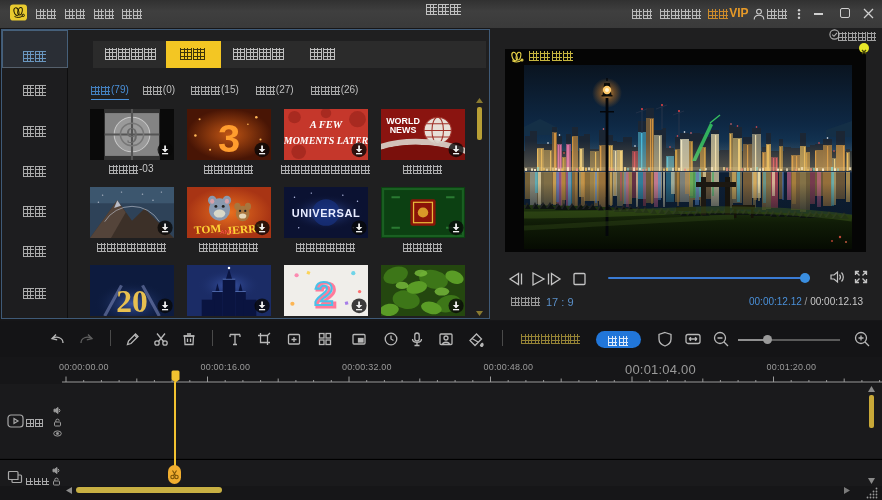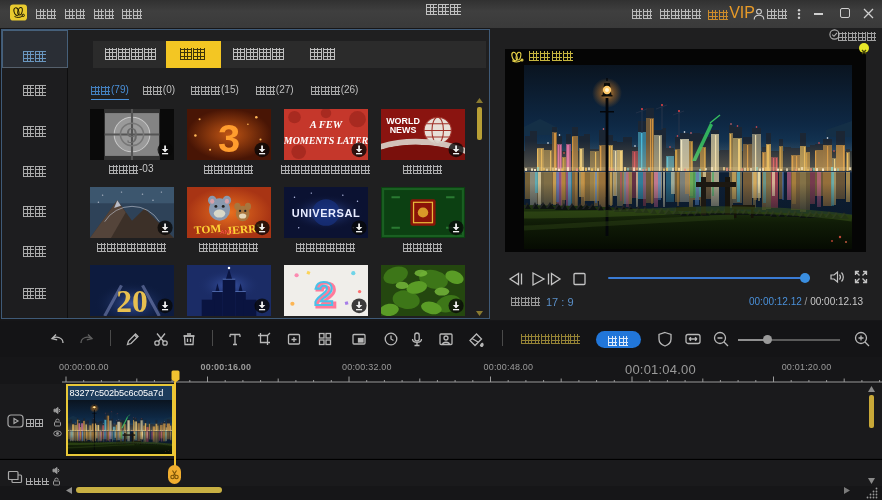--- a/index.html
+++ b/index.html
@@ -500,21 +500,21 @@
           <circle cx="14.8" cy="12.2" r="1.3"></circle>
         </g>
       </svg>
       <div class="abs" style="left:36px;top:4px;width:24px;height:12px;"><span class="row" style="color:#cfcfcf;"><i class="cj" style="width:9.5px;height:9.5px;margin-right:1.1px"></i><i class="cj" style="width:9.5px;height:9.5px;margin-right:1.1px"></i></span></div>
       <div class="abs" style="left:65px;top:4px;width:24px;height:12px;"><span class="row" style="color:#cfcfcf;"><i class="cj" style="width:9.5px;height:9.5px;margin-right:1.1px"></i><i class="cj" style="width:9.5px;height:9.5px;margin-right:1.1px"></i></span></div>
       <div class="abs" style="left:94px;top:4px;width:24px;height:12px;"><span class="row" style="color:#cfcfcf;"><i class="cj" style="width:9.5px;height:9.5px;margin-right:1.1px"></i><i class="cj" style="width:9.5px;height:9.5px;margin-right:1.1px"></i></span></div>
       <div class="abs" style="left:122px;top:4px;width:24px;height:12px;"><span class="row" style="color:#cfcfcf;"><i class="cj" style="width:9.5px;height:9.5px;margin-right:1.1px"></i><i class="cj" style="width:9.5px;height:9.5px;margin-right:1.1px"></i></span></div>
       <div class="abs" style="left:426px;top:0px;width:40px;height:12px;"><span class="row" style="color:#d8d8d8;"><i class="cj" style="width:10.8px;height:10.8px;margin-right:1.2px"></i><i class="cj" style="width:10.8px;height:10.8px;margin-right:1.2px"></i><i class="cj" style="width:10.8px;height:10.8px;margin-right:1.2px"></i></span></div>
       <div class="abs" style="left:632px;top:4px;width:30px;height:12px;"><span class="row" style="color:#cfcfcf;"><i class="cj" style="width:9.5px;height:9.5px;margin-right:1.1px"></i><i class="cj" style="width:9.5px;height:9.5px;margin-right:1.1px"></i></span></div>
       <div class="abs" style="left:660px;top:4px;width:46px;height:12px;"><span class="row" style="color:#cfcfcf;"><i class="cj" style="width:9.5px;height:9.5px;margin-right:1.1px"></i><i class="cj" style="width:9.5px;height:9.5px;margin-right:1.1px"></i><i class="cj" style="width:9.5px;height:9.5px;margin-right:1.1px"></i><i class="cj" style="width:9.5px;height:9.5px;margin-right:1.1px"></i></span></div>
-      <div class="abs" style="left:708px;top:4px;width:50px;height:12px;white-space:nowrap;"><span class="row" style="color:#e79a28;"><i class="cj" style="width:9.5px;height:9.5px;margin-right:1.1px"></i><i class="cj" style="width:9.5px;height:9.5px;margin-right:1.1px"></i></span><span style="color:#e79a28;font-size:16px;font-weight:normal;vertical-align:1px">VIP</span></div>
+      <div class="abs" style="left:708px;top:4px;width:50px;height:12px;white-space:nowrap;"><span class="row" style="color:#e79a28;"><i class="cj" style="width:9.5px;height:9.5px;margin-right:1.1px"></i><i class="cj" style="width:9.5px;height:9.5px;margin-right:1.1px"></i></span><span style="color:#e79a28;font-size:12px;font-weight:bold;vertical-align:1px">VIP</span></div>
       <svg class="abs" style="left:752px;top:7px" width="14" height="14" viewBox="0 0 14 14" fill="none" stroke="#cfcfcf" stroke-width="1.1">
         <circle cx="7" cy="4.6" r="2.4"></circle>
         <path d="M2.2 12.5 C2.2 9.4 4.3 8.2 7 8.2 C9.7 8.2 11.8 9.4 11.8 12.5"></path>
       </svg>
       <div class="abs" style="left:767px;top:4px;width:24px;height:12px;"><span class="row" style="color:#cfcfcf;"><i class="cj" style="width:9.5px;height:9.5px;margin-right:1.1px"></i><i class="cj" style="width:9.5px;height:9.5px;margin-right:1.1px"></i></span></div>
       <svg class="abs" style="left:795px;top:7px" width="8" height="14" viewBox="0 0 8 14" fill="#cfcfcf">
         <circle cx="4" cy="3.2" r="1.2"></circle>
         <circle cx="4" cy="7" r="1.2"></circle>
         <circle cx="4" cy="10.8" r="1.2"></circle>
       </svg>
@@ -937,25 +937,25 @@
       <path d="M12 12 L16 16 M5.5 8 H10.5"></path>
     </svg>
     <div class="abs" style="left:738px;top:339px;width:102px;height:1.5px;background:#5a5a5a;"></div>
     <div class="abs" style="left:738px;top:339px;width:29px;height:1.5px;background:#909090;"></div>
     <div class="abs" style="left:763px;top:335px;width:9px;height:9px;background:#9a9a9a;border-radius:50%;"></div>
     <svg class="abs" style="left:853px;top:330px;fill:none;stroke:#b8b8b8;stroke-width:1.3px" width="18" height="18" viewBox="0 0 18 18">
       <circle cx="8" cy="8" r="5.5"></circle>
       <path d="M12 12 L16 16 M5.5 8 H10.5 M8 5.5 V10.5"></path>
     </svg>
     <div class="abs" style="left:59.0px;top:362px;width:80px;height:11px;font-size:9px;color:#9a9a9a;letter-spacing:0.2px;">00:00:00.00</div>
-    <div class="abs" style="left:200.5px;top:362px;width:80px;height:11px;font-size:9px;color:#9a9a9a;letter-spacing:0.2px;font-weight:bold;">00:00:16.00</div>
+    <div class="abs" style="left:200.5px;top:362px;width:80px;height:11px;font-size:9px;color:#9a9a9a;letter-spacing:0.2px;">00:00:16.00</div>
     <div class="abs" style="left:342.0px;top:362px;width:80px;height:11px;font-size:9px;color:#9a9a9a;letter-spacing:0.2px;">00:00:32.00</div>
     <div class="abs" style="left:483.5px;top:362px;width:80px;height:11px;font-size:9px;color:#9a9a9a;letter-spacing:0.2px;">00:00:48.00</div>
     <div class="abs" style="left:625.0px;top:362px;width:80px;height:11px;font-size:13px;color:#9a9a9a;letter-spacing:0.2px;">00:01:04.00</div>
-    <div class="abs" style="left:766.5px;top:362px;width:80px;height:11px;font-size:9px;color:#9a9a9a;letter-spacing:0.2px;text-align:center;">00:01:20.00</div>
+    <div class="abs" style="left:766.5px;top:362px;width:80px;height:11px;font-size:9px;color:#9a9a9a;letter-spacing:0.2px;">00:01:20.00</div>
     <svg class="abs" style="left:0;top:360px" width="882" height="23">
       <line x1="62" y1="22" x2="882" y2="22" stroke="#9a9a9a" stroke-width="1"></line>
       <line x1="66.0" y1="16.5" x2="66.0" y2="22" stroke="#9a9a9a" stroke-width="1"></line>
       <line x1="83.7" y1="20.0" x2="83.7" y2="22" stroke="#9a9a9a" stroke-width="1"></line>
       <line x1="101.4" y1="20.0" x2="101.4" y2="22" stroke="#9a9a9a" stroke-width="1"></line>
       <line x1="119.1" y1="20.0" x2="119.1" y2="22" stroke="#9a9a9a" stroke-width="1"></line>
       <line x1="136.8" y1="18.5" x2="136.8" y2="22" stroke="#9a9a9a" stroke-width="1"></line>
       <line x1="154.4" y1="20.0" x2="154.4" y2="22" stroke="#9a9a9a" stroke-width="1"></line>
       <line x1="172.1" y1="20.0" x2="172.1" y2="22" stroke="#9a9a9a" stroke-width="1"></line>
       <line x1="189.8" y1="20.0" x2="189.8" y2="22" stroke="#9a9a9a" stroke-width="1"></line>
@@ -1012,26 +1012,20 @@
       <path d="M6.3 3 A2.3 2.3 0 0 1 6.3 6"></path>
     </svg>
     <svg class="abs" style="left:53px;top:418px" width="9" height="9" viewBox="0 0 9 9" fill="none" stroke="#9a9a9a" stroke-width="1">
       <rect x="1.5" y="4" width="6" height="4" rx="0.8"></rect>
       <path d="M2.8 4 V2.8 A1.7 1.7 0 0 1 6.2 2.8"></path>
     </svg>
     <svg class="abs" style="left:53px;top:429px" width="9" height="9" viewBox="0 0 9 9" fill="none" stroke="#9a9a9a" stroke-width="1">
       <ellipse cx="4.5" cy="4.5" rx="3.8" ry="2.6"></ellipse>
       <circle cx="4.5" cy="4.5" r="1.1" style="fill:#9a9a9a"></circle>
     </svg>
-    <div class="abs" style="left:66px;top:384px;width:108px;height:72px;border:2px solid #e8c838;background:#0e2136;">
-      <div class="abs" style="left:0px;top:0px;width:104px;height:14px;background:#1d3c5c;font-size:9.2px;color:#fff;overflow:hidden;line-height:14px;padding-left:1.5px;letter-spacing:-0.1px;">83277c502b5c6c05a7d</div>
-      <svg class="abs" style="left:0;top:14px" width="104" height="54" viewBox="0 0 328 184" preserveAspectRatio="none">
-        <use href="#cityphoto"></use>
-      </svg>
-    </div>
     <svg class="abs" style="left:7px;top:470px" width="16" height="14" viewBox="0 0 16 14" fill="none" stroke="#a8a8a8" stroke-width="1.2">
       <path d="M11 9.5 H2.5 Q1.5 9.5 1.5 8.5 V2.5 Q1.5 1.5 2.5 1.5 H10 Q11 1.5 11 2.5 Z"></path>
       <path d="M5 9.5 V11.5 Q5 12.5 6 12.5 H13.5 Q14.5 12.5 14.5 11.5 V6 Q14.5 5 13.5 5 H11"></path>
     </svg>
     <div class="abs" style="left:26px;top:470.5px;width:40px;height:9px;"><span class="row" style="color:#c4c4c4;"><i class="cj" style="width:7.2px;height:7.2px;margin-right:0.8px"></i><i class="cj" style="width:7.2px;height:7.2px;margin-right:0.8px"></i><i class="cj" style="width:7.2px;height:7.2px;margin-right:0.8px"></i></span></div>
     <svg class="abs" style="left:52px;top:466px" width="9" height="9" viewBox="0 0 9 9" fill="none" stroke="#9a9a9a" stroke-width="1">
       <path d="M1 3.2 H2.8 L5 1.5 V7.5 L2.8 5.8 H1 Z" style="fill:#9a9a9a"></path>
       <path d="M6.3 3 A2.3 2.3 0 0 1 6.3 6"></path>
     </svg>
     <svg class="abs" style="left:52px;top:477px" width="9" height="9" viewBox="0 0 9 9" fill="none" stroke="#9a9a9a" stroke-width="1">

